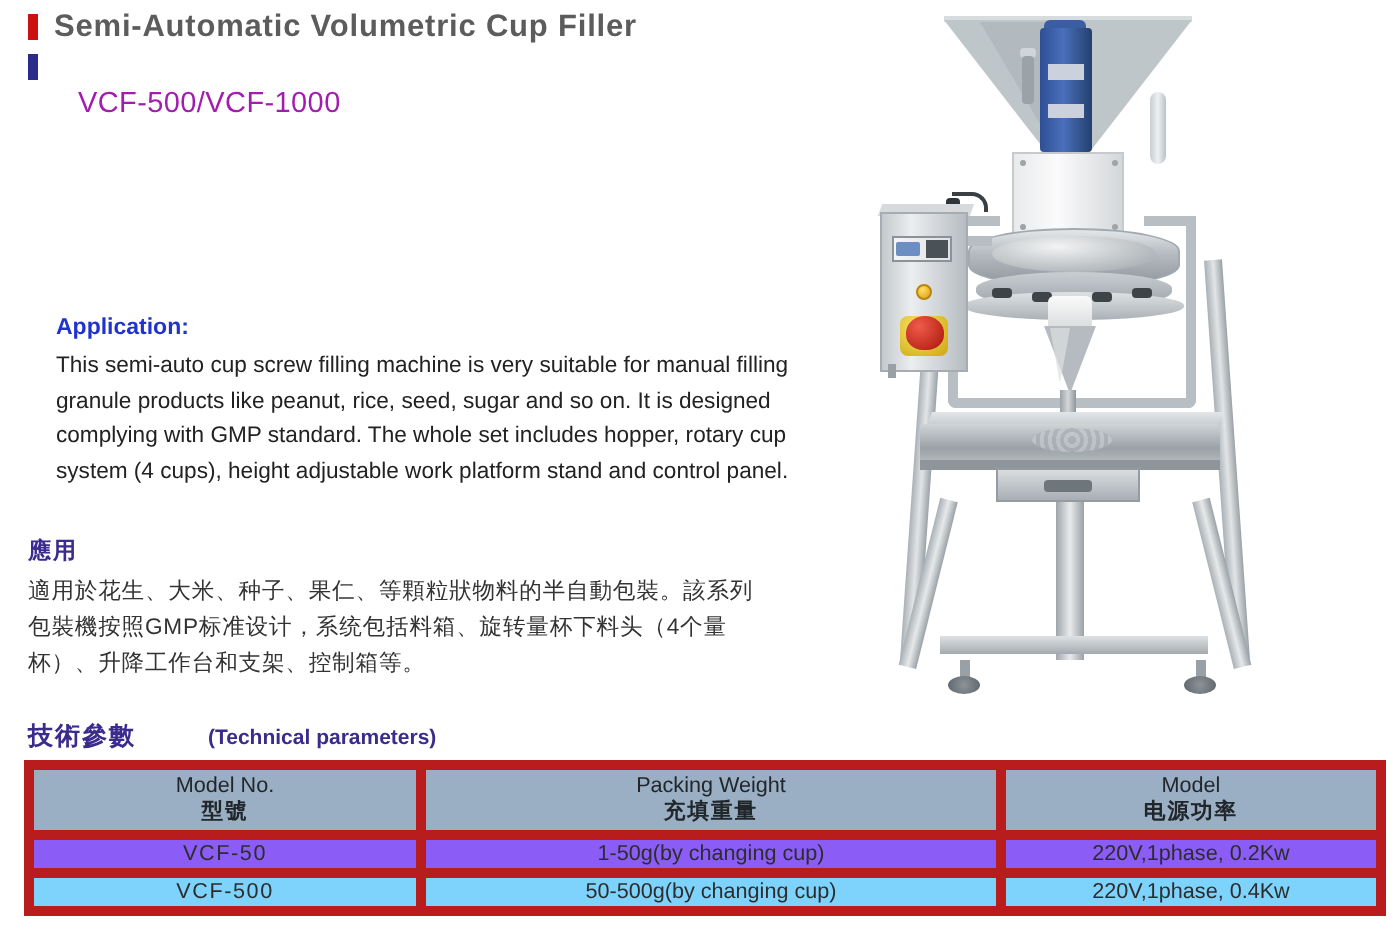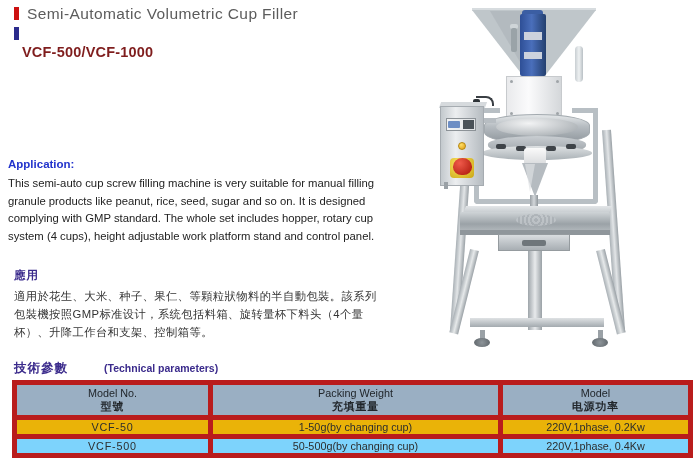--- a/index.html
+++ b/index.html
@@ -35,47 +35,47 @@
     width: 5px;
     height: 13px;
     margin-right: 8px;
     flex: 0 0 auto;
   }
   .bullet.red { background: #cc1111; }
   .bullet.navy { background: #2b2b8c; }
 
   .title-en {
     font-size: 15.5px;
-    font-weight: normal;
+    font-weight: bold;
     color: #5c5c5c;
     letter-spacing: 0.4px;
     white-space: nowrap;
     text-align: right;
   }
   .title-row.en { margin-bottom: 5px; }
   .title-cn {
     font-size: 16px;
     font-weight: bold;
     color: #3a3a3a;
     letter-spacing: 1px;
     white-space: nowrap;
   }
   .title-row.cn { margin-bottom: 4px; }
   .model-code {
-    margin-left: 8px;
+    margin-left: 25px;
     font-size: 14.5px;
-    font-weight: bold;
-    color: #7f1d1d;
+    font-weight: normal;
+    color: #a21caf;
     letter-spacing: 0.2px;
   }
 
   
   .app-section {
     position: absolute;
-    left: 8px;
+    left: 28px;
     top: 158px;
     width: 372px;
   }
   .heading-en {
     font-size: 11.5px;
     font-weight: bold;
     color: #2233cc;
     margin-bottom: 5px;
   }
   .heading-cn {
@@ -139,21 +139,21 @@
     line-height: 13px;
     padding: 2px 0;
   }
   table.params th .l2 {
     font-weight: bold;
     letter-spacing: 1px;
   }
   table.params td {
     height: 19px;
     font-size: 10.8px;
-    background: #eab308;
+    background: #8b5cf6;
     padding: 0;
   }
   table.params tr.alt td { background: #7dd3fc; }
   td.model { letter-spacing: 0.8px; font-size: 10.5px; }
 
   .col-model { width: 196px; }
   .col-weight { width: 290px; }
   .col-power  { width: 190px; }
 
   

